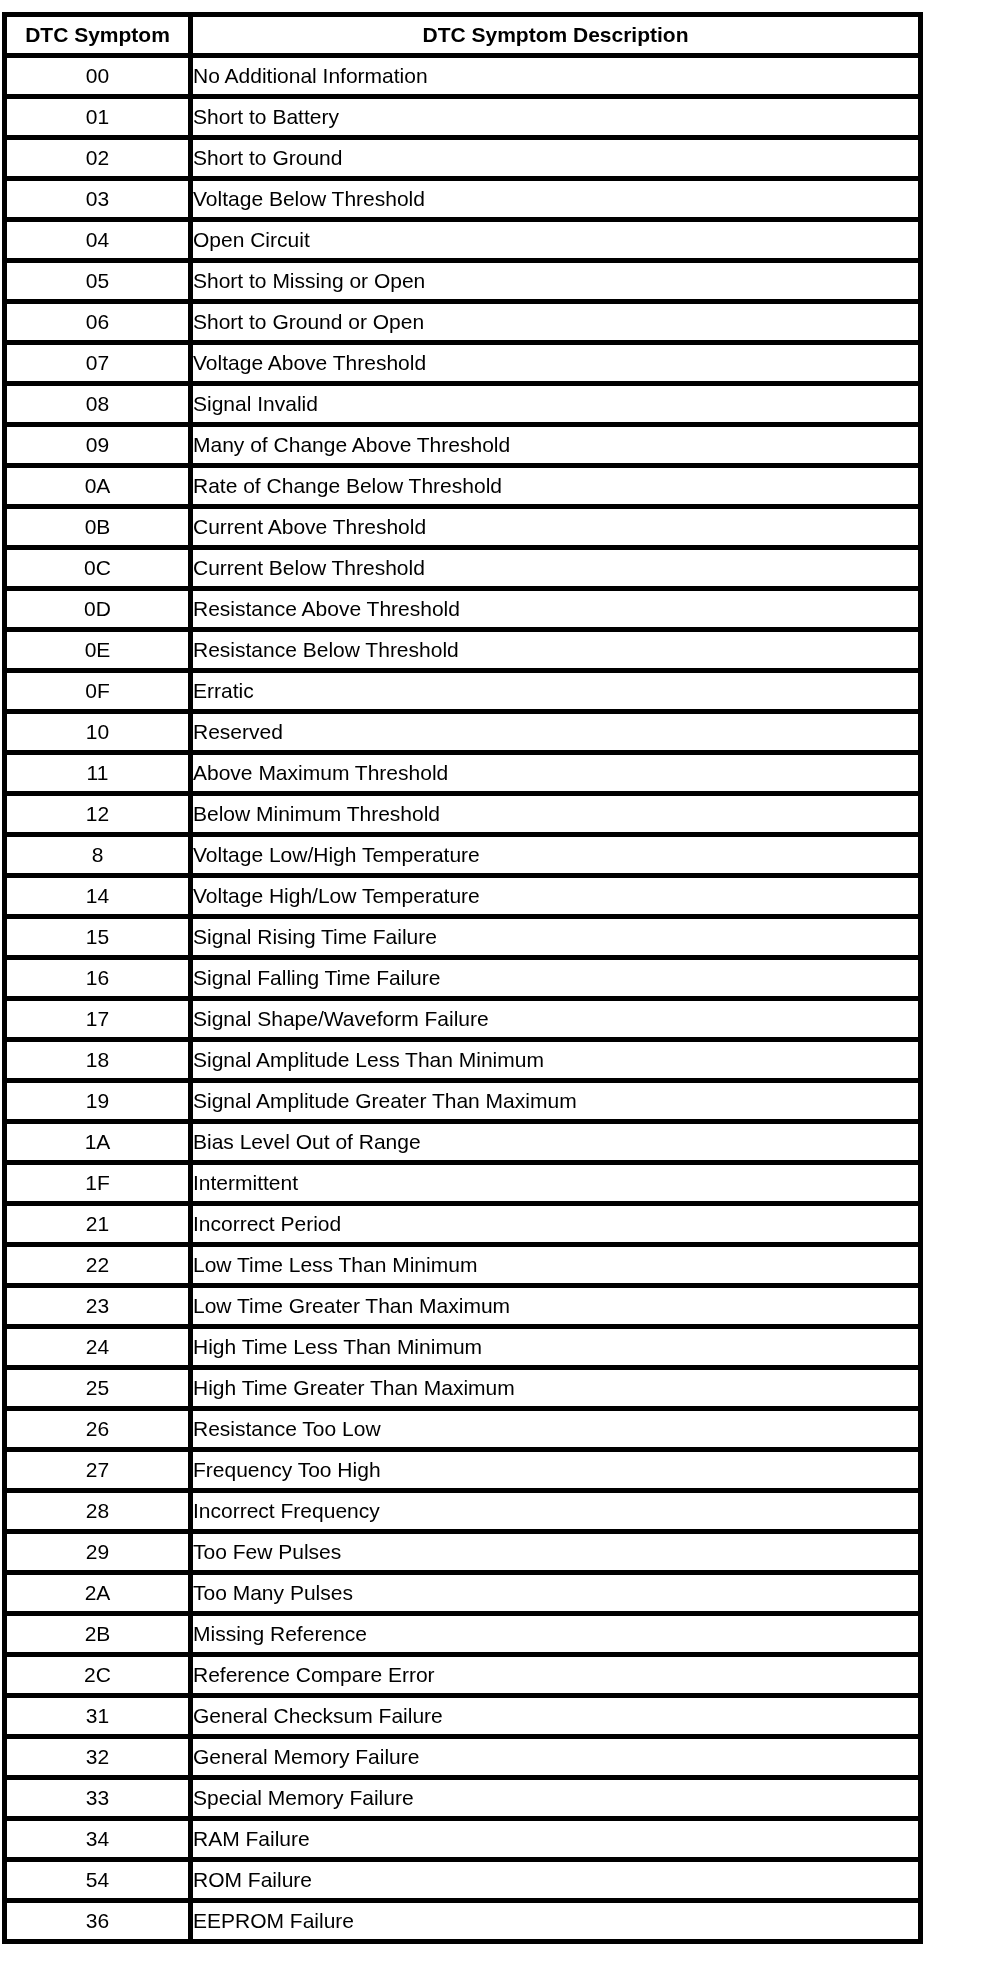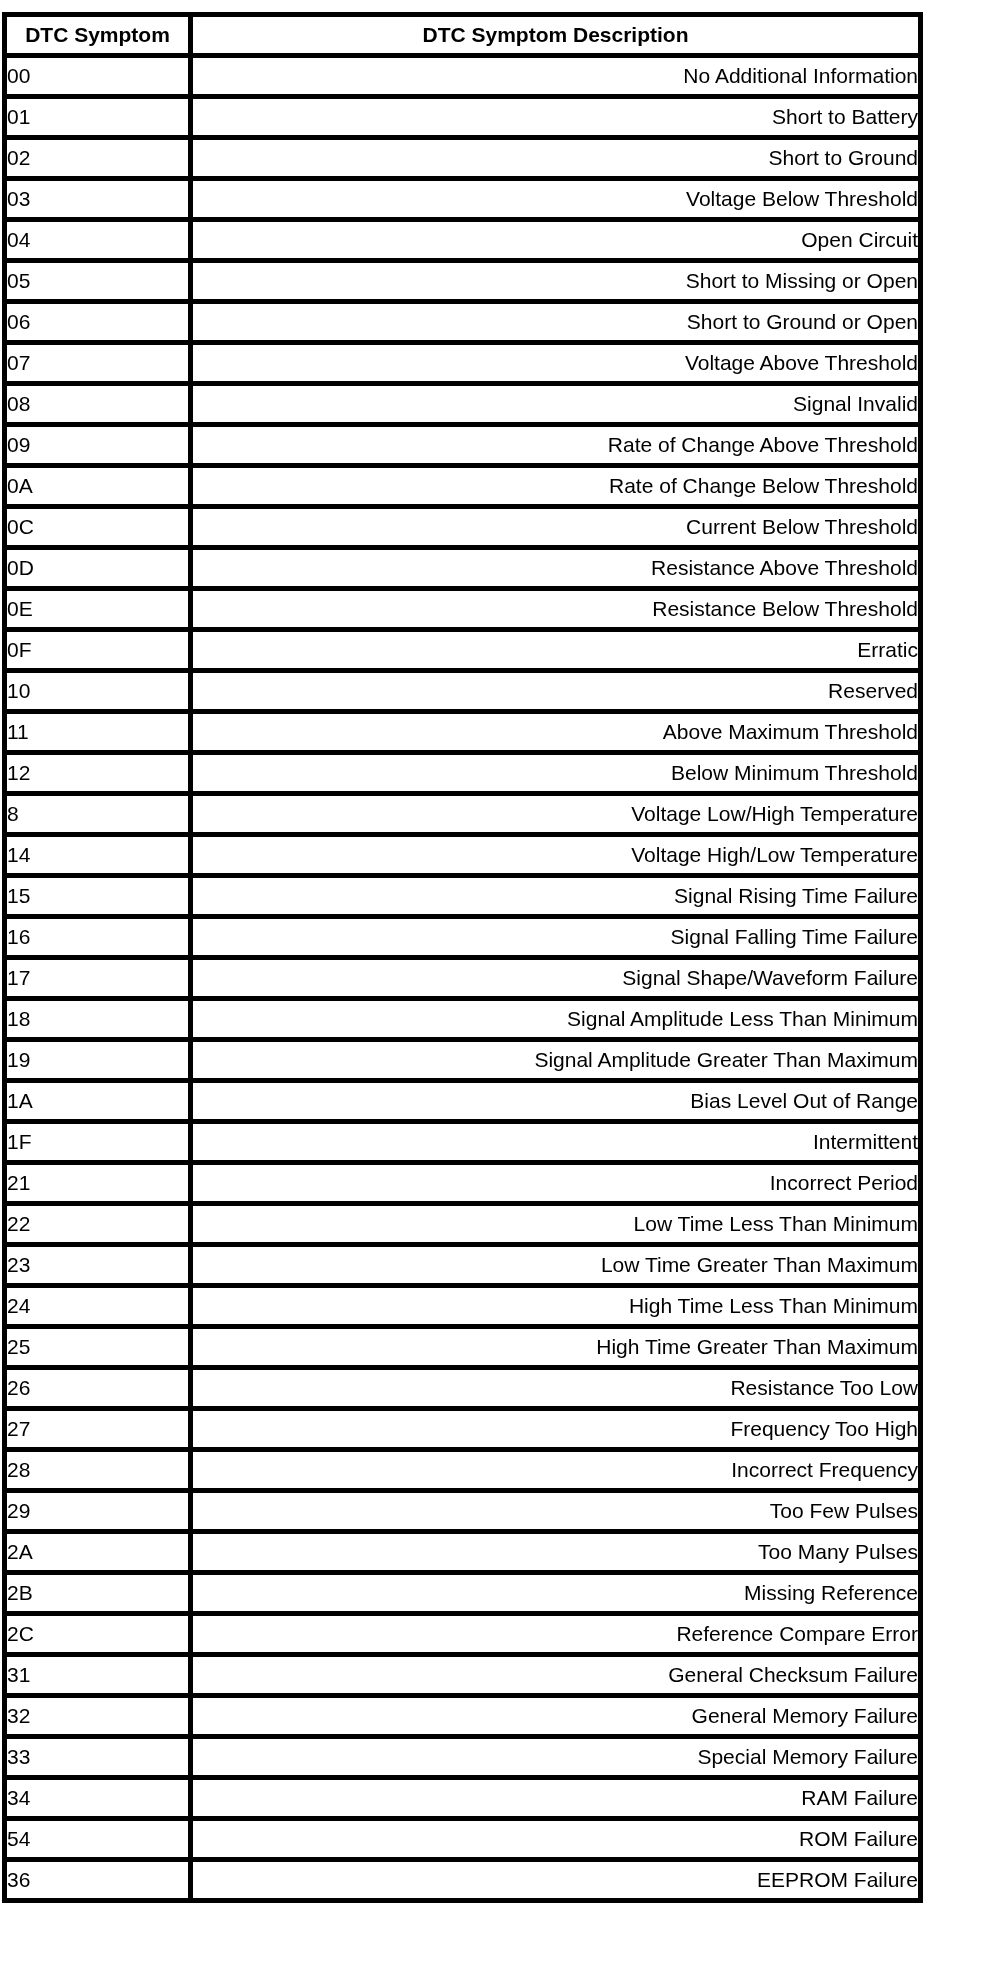--- a/index.html
+++ b/index.html
@@ -35,24 +35,24 @@
     overflow: hidden;
     white-space: nowrap;
     background: #ffffff;
   }
   table.dtc-table th {
     font-weight: bold;
     text-align: center;
   }
   col.code-col { width: 186px; }
   td.code-cell {
+    text-align: center;
+  }
+  td.desc-cell, th.desc-head {
     text-align: left;
-  }
-  td.desc-cell, th.desc-head {
-    text-align: right;
     padding-left: 7px;
   }
   th.desc-head { text-align: center; padding-left: 0; }
 </style>
 </head>
 <body>
 
 <div class="page">
   <table class="dtc-table">
     <colgroup>
@@ -98,25 +98,29 @@
         <tr>
           <td class="code-cell">07</td>
           <td class="desc-cell">Voltage Above Threshold</td>
         </tr>
         <tr>
           <td class="code-cell">08</td>
           <td class="desc-cell">Signal Invalid</td>
         </tr>
         <tr>
           <td class="code-cell">09</td>
-          <td class="desc-cell">Rate of Change Above Threshold</td>
+          <td class="desc-cell">Many of Change Above Threshold</td>
         </tr>
         <tr>
           <td class="code-cell">0A</td>
           <td class="desc-cell">Rate of Change Below Threshold</td>
+        </tr>
+        <tr>
+          <td class="code-cell">0B</td>
+          <td class="desc-cell">Current Above Threshold</td>
         </tr>
         <tr>
           <td class="code-cell">0C</td>
           <td class="desc-cell">Current Below Threshold</td>
         </tr>
         <tr>
           <td class="code-cell">0D</td>
           <td class="desc-cell">Resistance Above Threshold</td>
         </tr>
         <tr>

